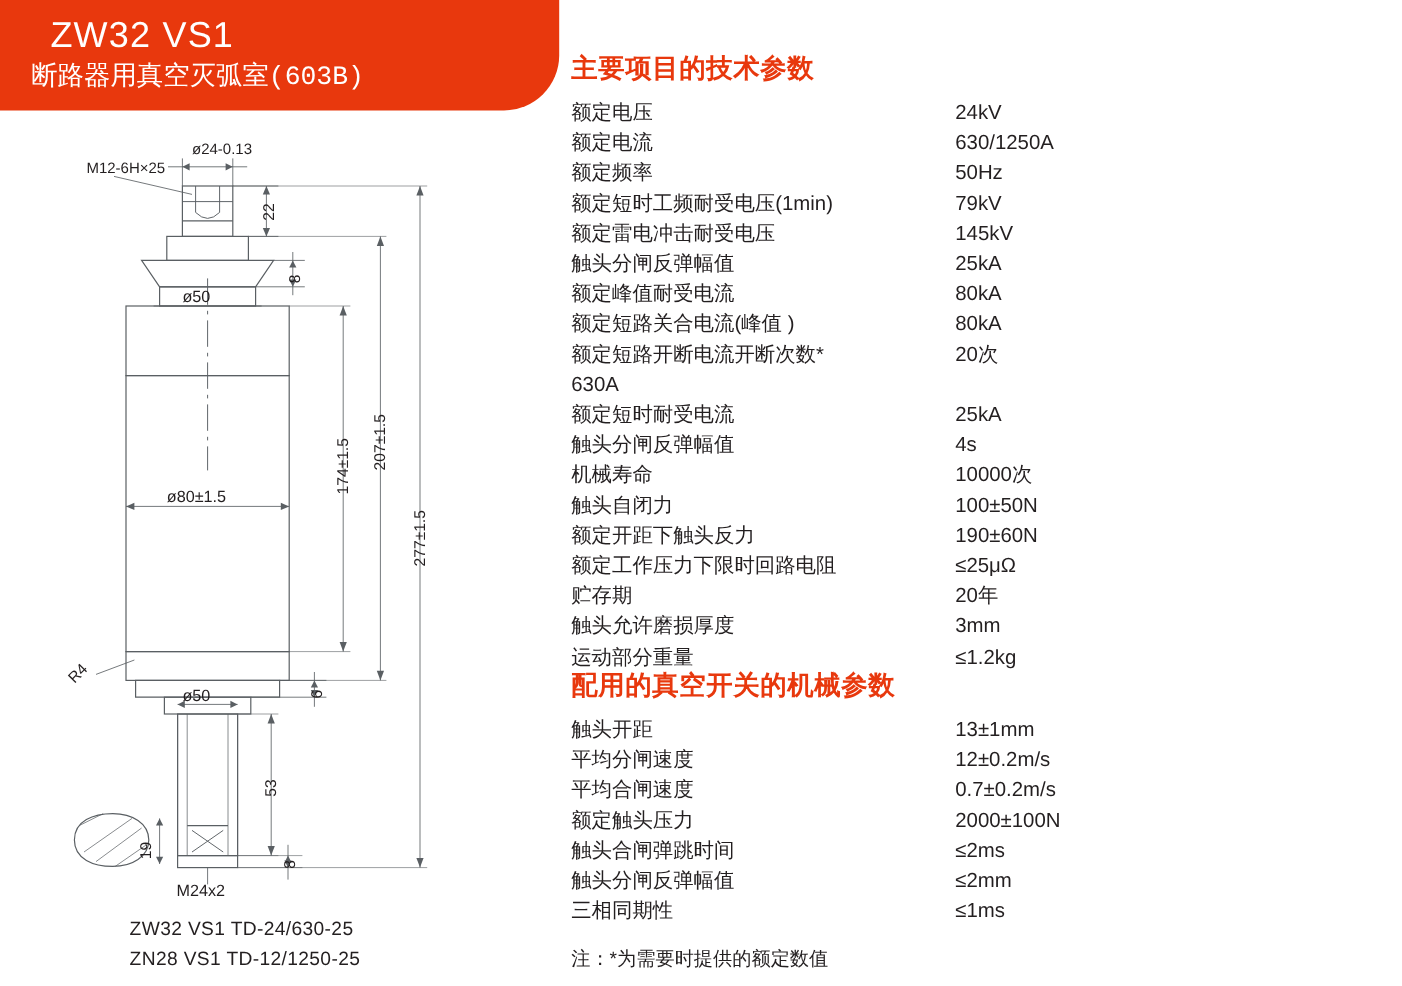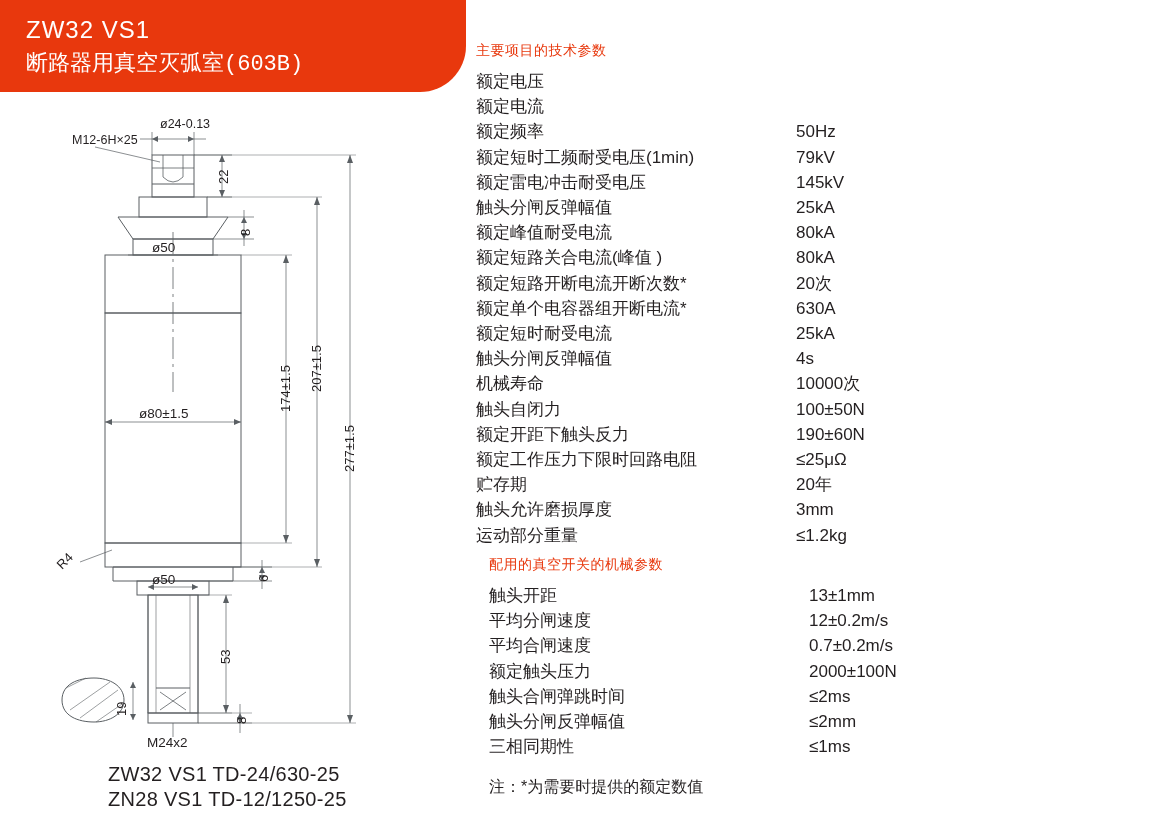--- a/index.html
+++ b/index.html
@@ -23,24 +23,25 @@
     top: 0;
     width: 466px;
     height: 92px;
     background: #e8380d;
     border-bottom-right-radius: 46px;
     color: #ffffff;
     box-sizing: border-box;
     padding: 12px 0 0 26px;
   }
   .banner-title {
-    font-size: 24px;
+    font-size: 30px;
     letter-spacing: 1px;
     line-height: 36px;
     font-weight: 400;
+    margin-left: 16px;
   }
   .banner-sub {
     font-size: 22px;
     line-height: 30px;
     margin-top: 2px;
     font-weight: 400;
     font-family: Liberation Mono, monospace;
   }
 
   
@@ -50,57 +51,58 @@
     top: 92px;
     width: 470px;
     height: 730px;
   }
   .drawing svg { display: block; }
 
   .caption-block {
     position: absolute;
     left: 108px;
     top: 762px;
-    font-size: 20px;
+    font-size: 16px;
     line-height: 25px;
     color: #231f20;
     letter-spacing: 0.3px;
   }
 
   
   .specs {
     position: absolute;
     left: 476px;
     top: 42px;
     width: 660px;
   }
   .section-title {
     color: #e8380d;
-    font-size: 14px;
-    font-weight: normal;
+    font-size: 22px;
+    font-weight: bold;
     margin-bottom: 9px;
     letter-spacing: 0.5px;
   }
   .spec-list {
     list-style: none;
     margin: 0;
     padding: 0;
   }
   .spec-row {
     display: flex;
     font-size: 17px;
     line-height: 25.2px;
     color: #231f20;
+    justify-content: center;
   }
   .spec-label { width: 320px; flex: none; }
   .spec-value { flex: 1; }
 
   .specs-2 {
     position: absolute;
-    left: 489px;
+    left: 476px;
     top: 556px;
     width: 660px;
   }
   .note {
     font-size: 16px;
     margin-top: 18px;
     color: #231f20;
   }
 
   
@@ -243,23 +245,25 @@
 <div class="caption-block">
   <div>ZW32 VS1 TD-24/630-25</div>
   <div>ZN28 VS1 TD-12/1250-25</div>
 </div>
 
 <div class="specs">
   <div class="section-title">主要项目的技术参数</div>
   <ul class="spec-list">
     <li class="spec-row">
         <span class="spec-label">额定电压</span>
+        <span class="spec-value">24kV</span>
       </li>
     <li class="spec-row">
         <span class="spec-label">额定电流</span>
+        <span class="spec-value">630/1250A</span>
       </li>
     <li class="spec-row">
         <span class="spec-label">额定频率</span>
         <span class="spec-value">50Hz</span>
       </li>
     <li class="spec-row">
         <span class="spec-label">额定短时工频耐受电压(1min)</span>
         <span class="spec-value">79kV</span>
       </li>
     <li class="spec-row">
@@ -276,21 +280,20 @@
       </li>
     <li class="spec-row">
         <span class="spec-label">额定短路关合电流(峰值 )</span>
         <span class="spec-value">80kA</span>
       </li>
     <li class="spec-row">
         <span class="spec-label">额定短路开断电流开断次数*</span>
         <span class="spec-value">20次</span>
       </li>
     <li class="spec-row">
-        <span class="spec-label">额定单个电容器组开断电流*</span>
         <span class="spec-value">630A</span>
       </li>
     <li class="spec-row">
         <span class="spec-label">额定短时耐受电流</span>
         <span class="spec-value">25kA</span>
       </li>
     <li class="spec-row">
         <span class="spec-label">触头分闸反弹幅值</span>
         <span class="spec-value">4s</span>
       </li>

